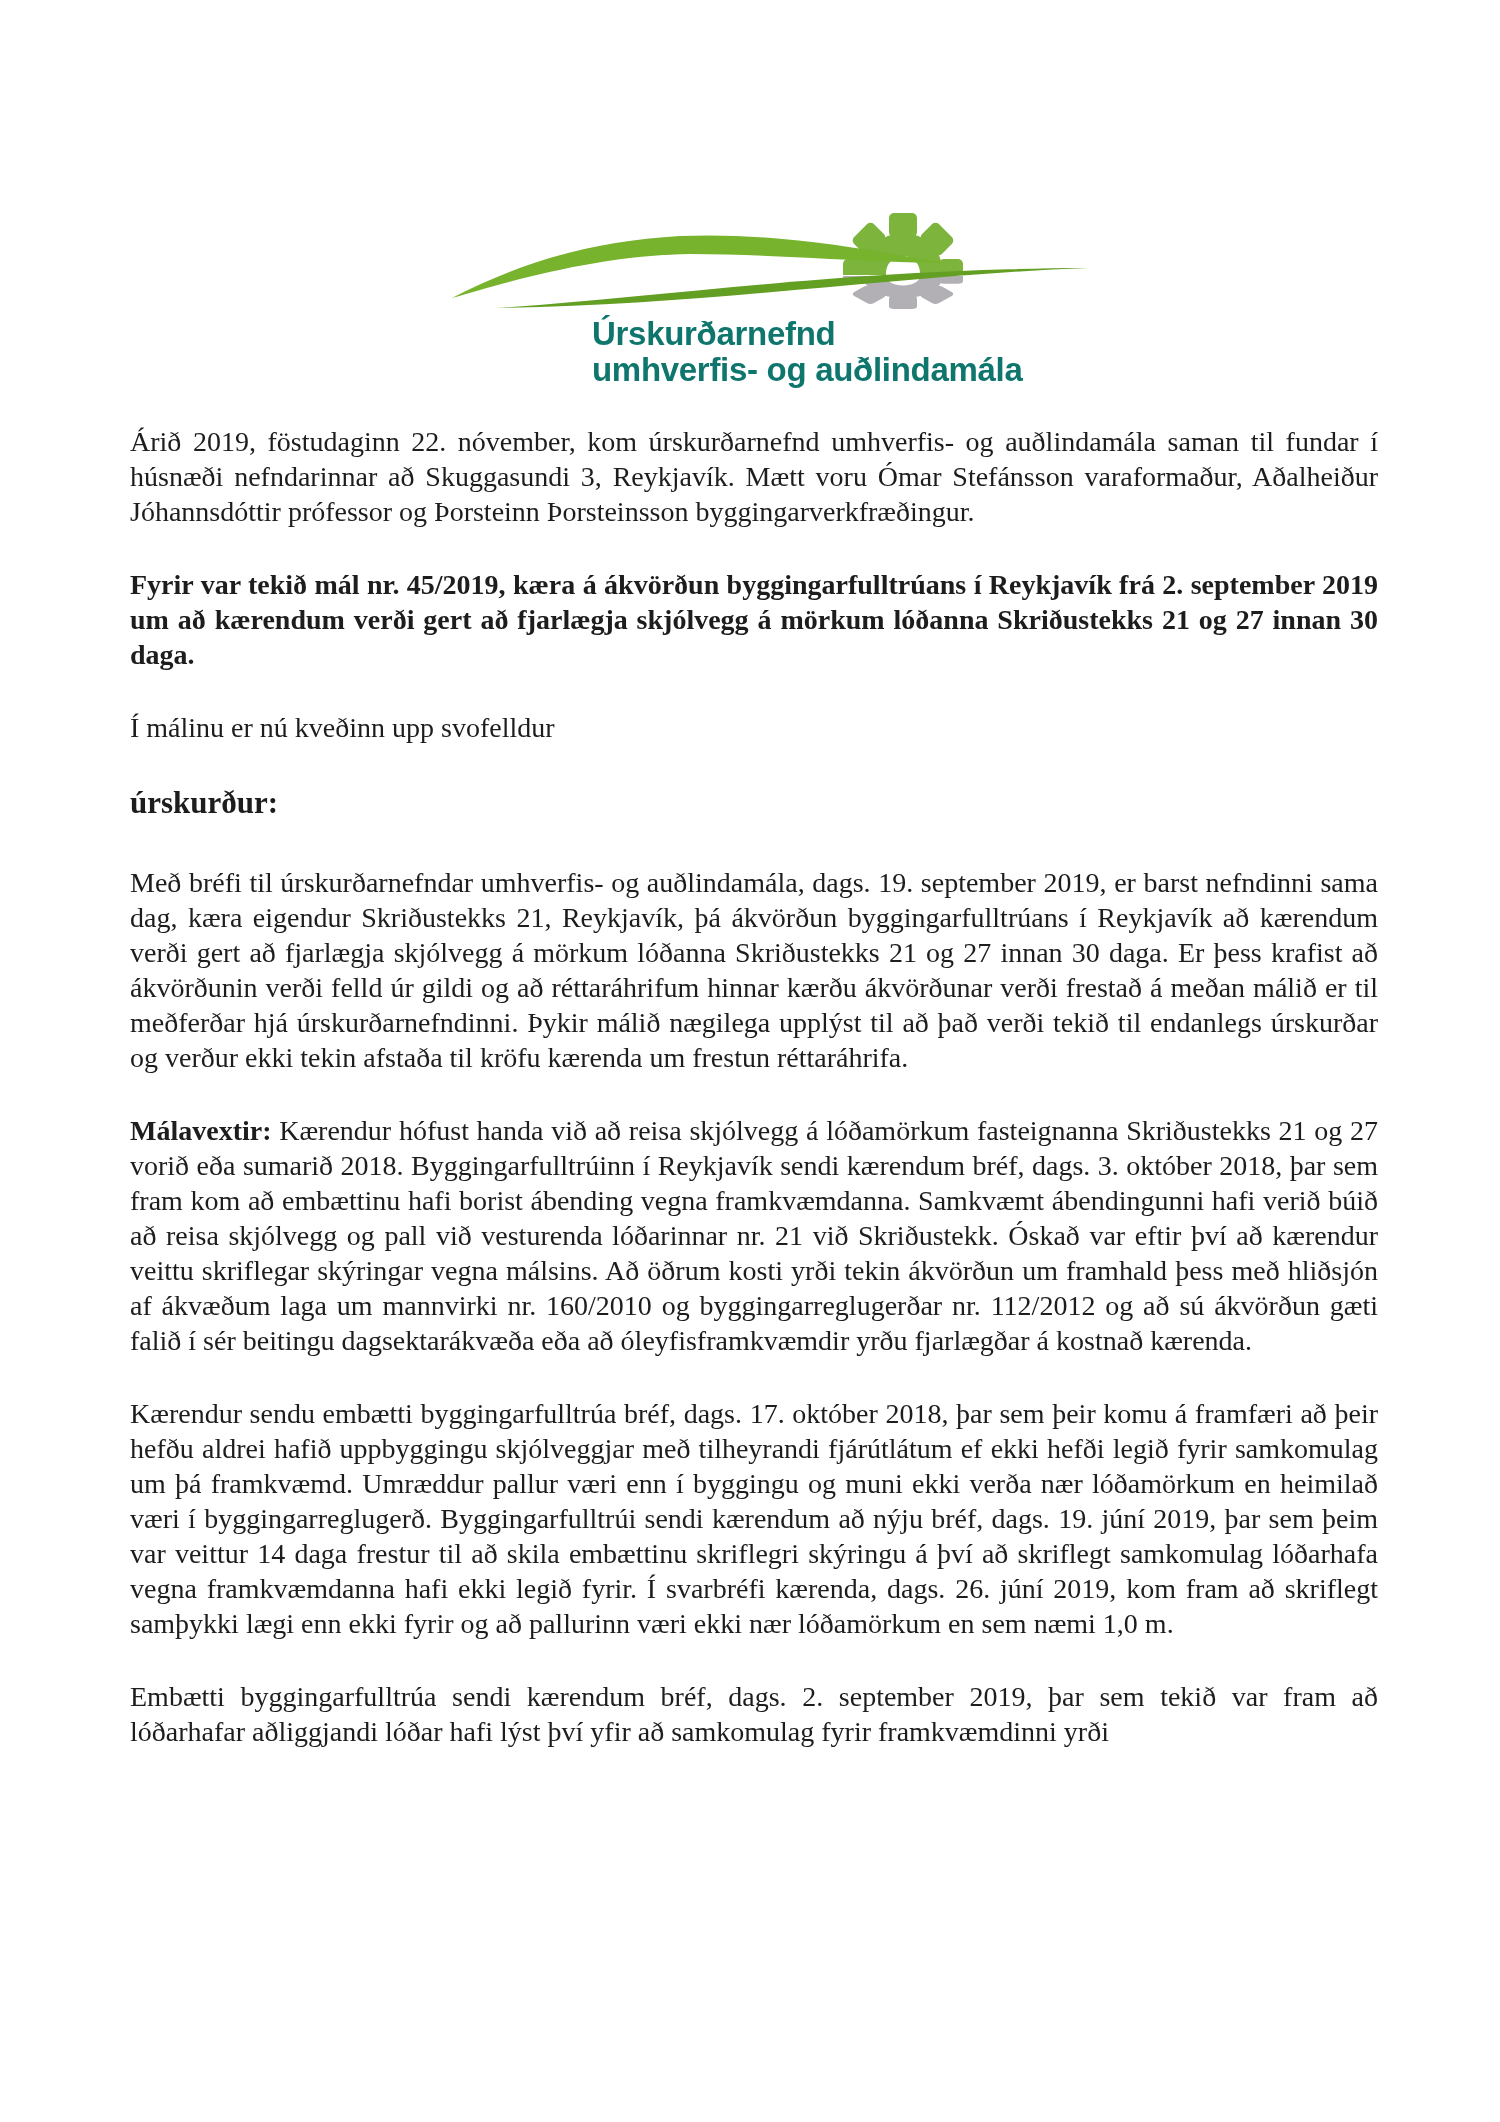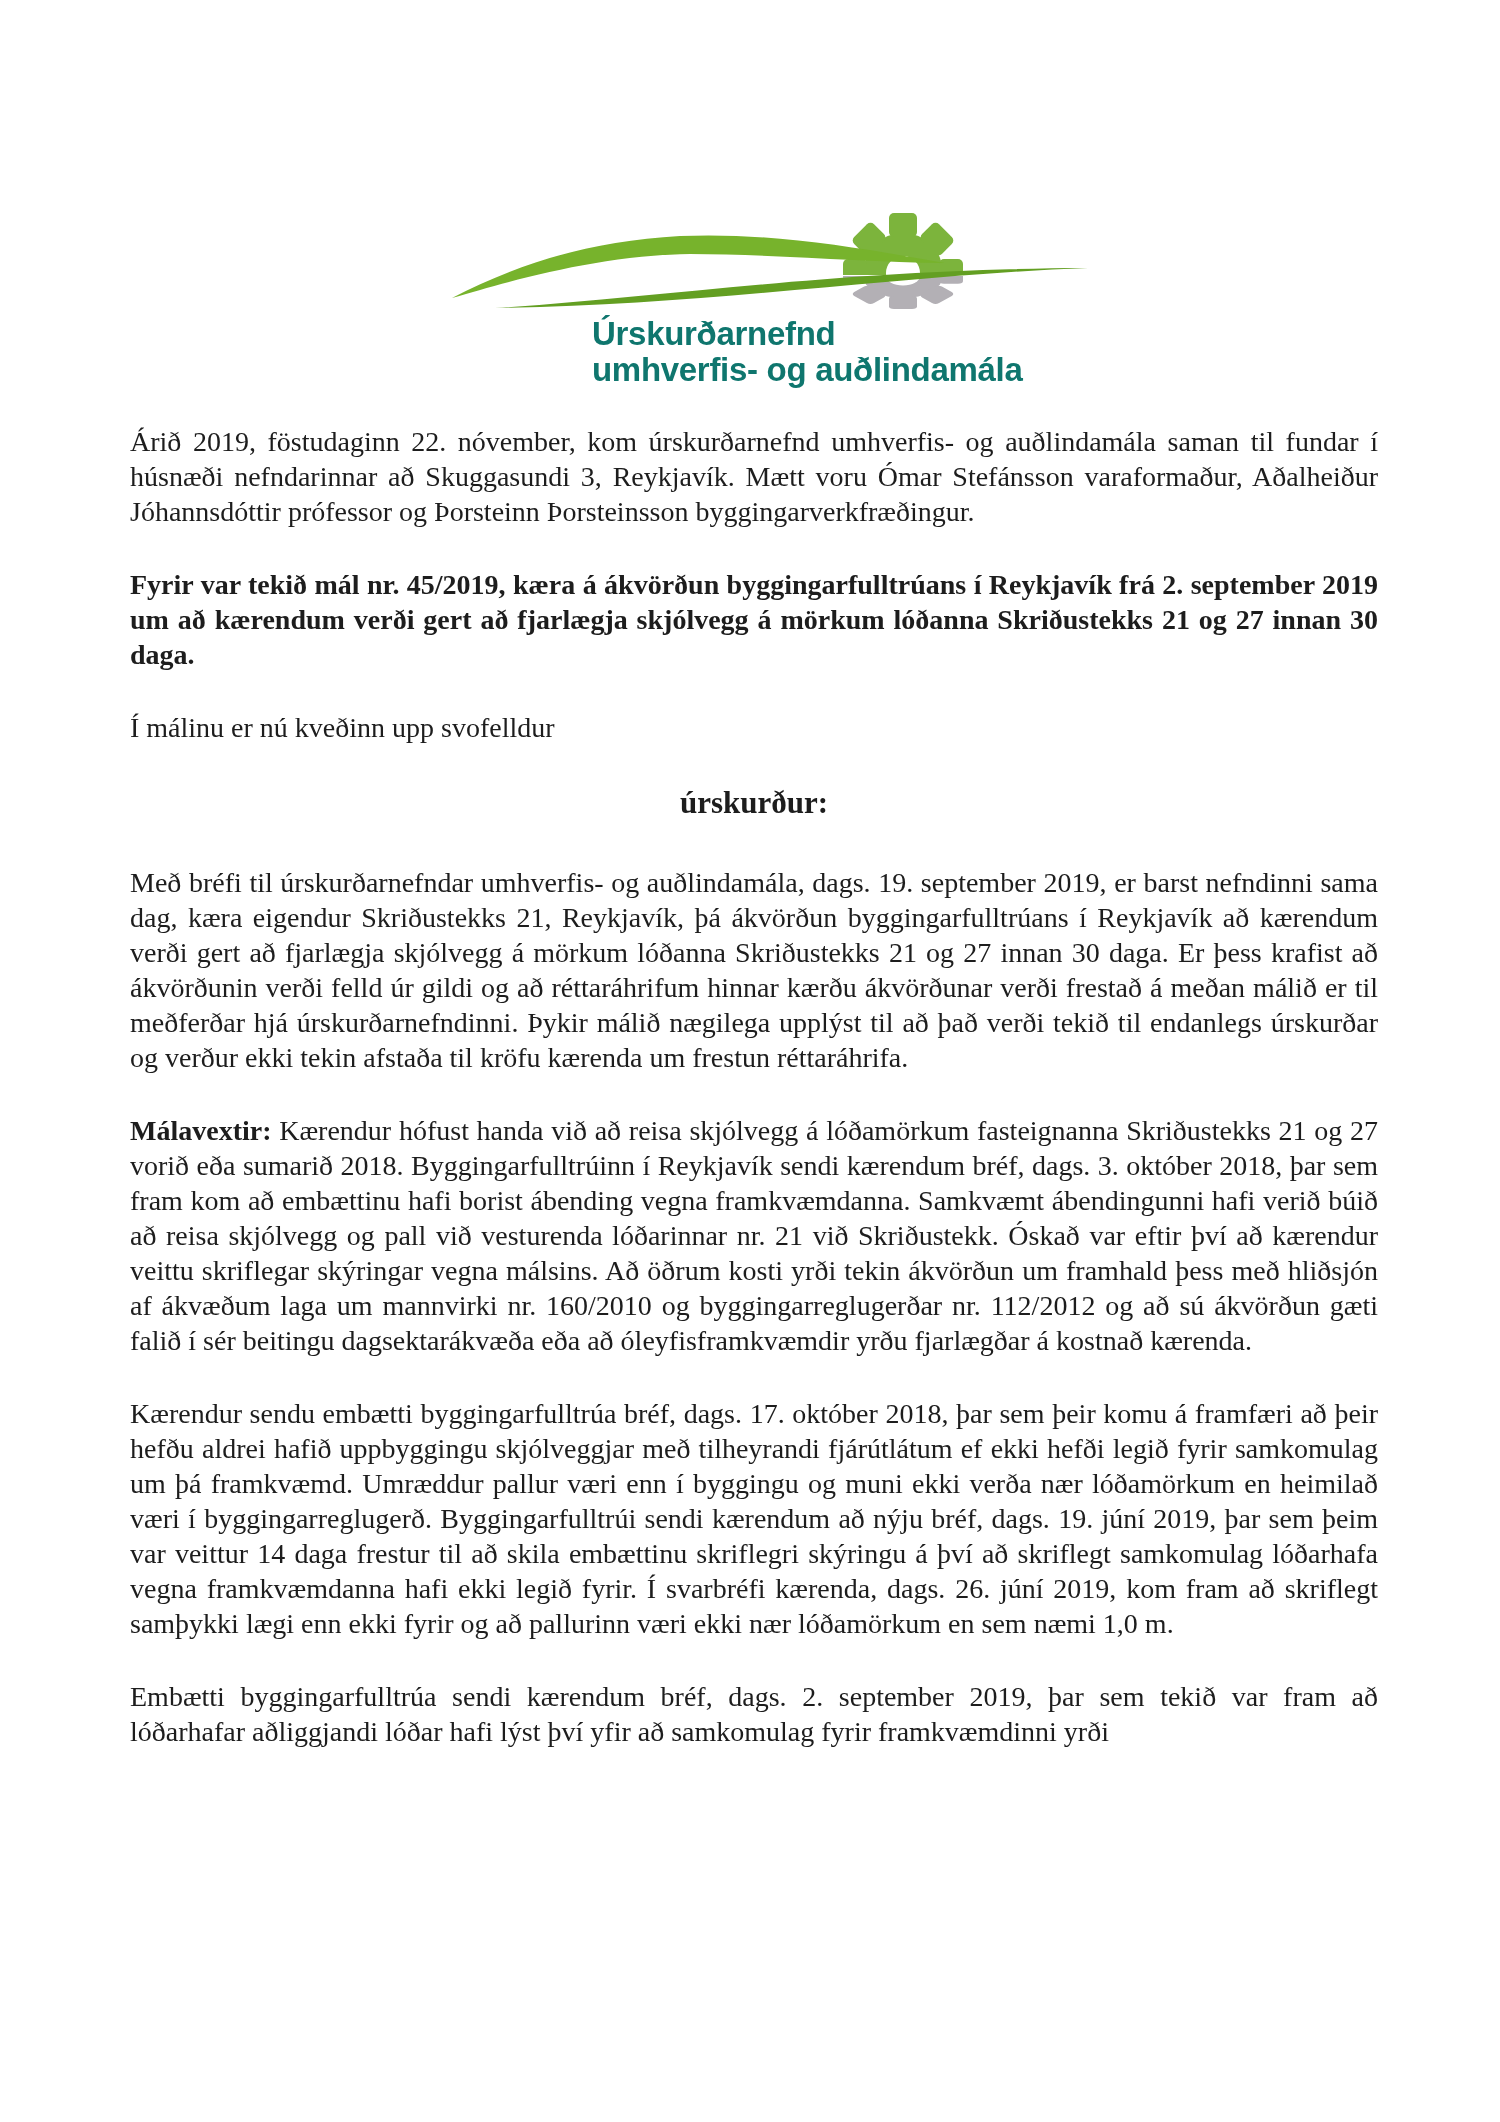--- a/index.html
+++ b/index.html
@@ -23,21 +23,21 @@
   .content {
     position:absolute; left:130px; top:424px; width:1248px;
     font-size:28px; line-height:35px;
     text-align:justify;
     hyphens:none;
   }
   .para { margin:0 0 38px 0; }
   .para.bold { font-weight:bold; }
   .para b { font-weight:bold;margin-top:20px; }
   .ruling {
-    font-size:31px; font-weight:bold; text-align:center;
+    font-size:31px; font-weight:bold; text-align:left;
     margin:22px 0 42px 0; line-height:40px;
     font-family:"Liberation Serif", serif;
   }
 </style>
 </head>
 <body>
 
 <div class="page">
 
   <div class="logo">

